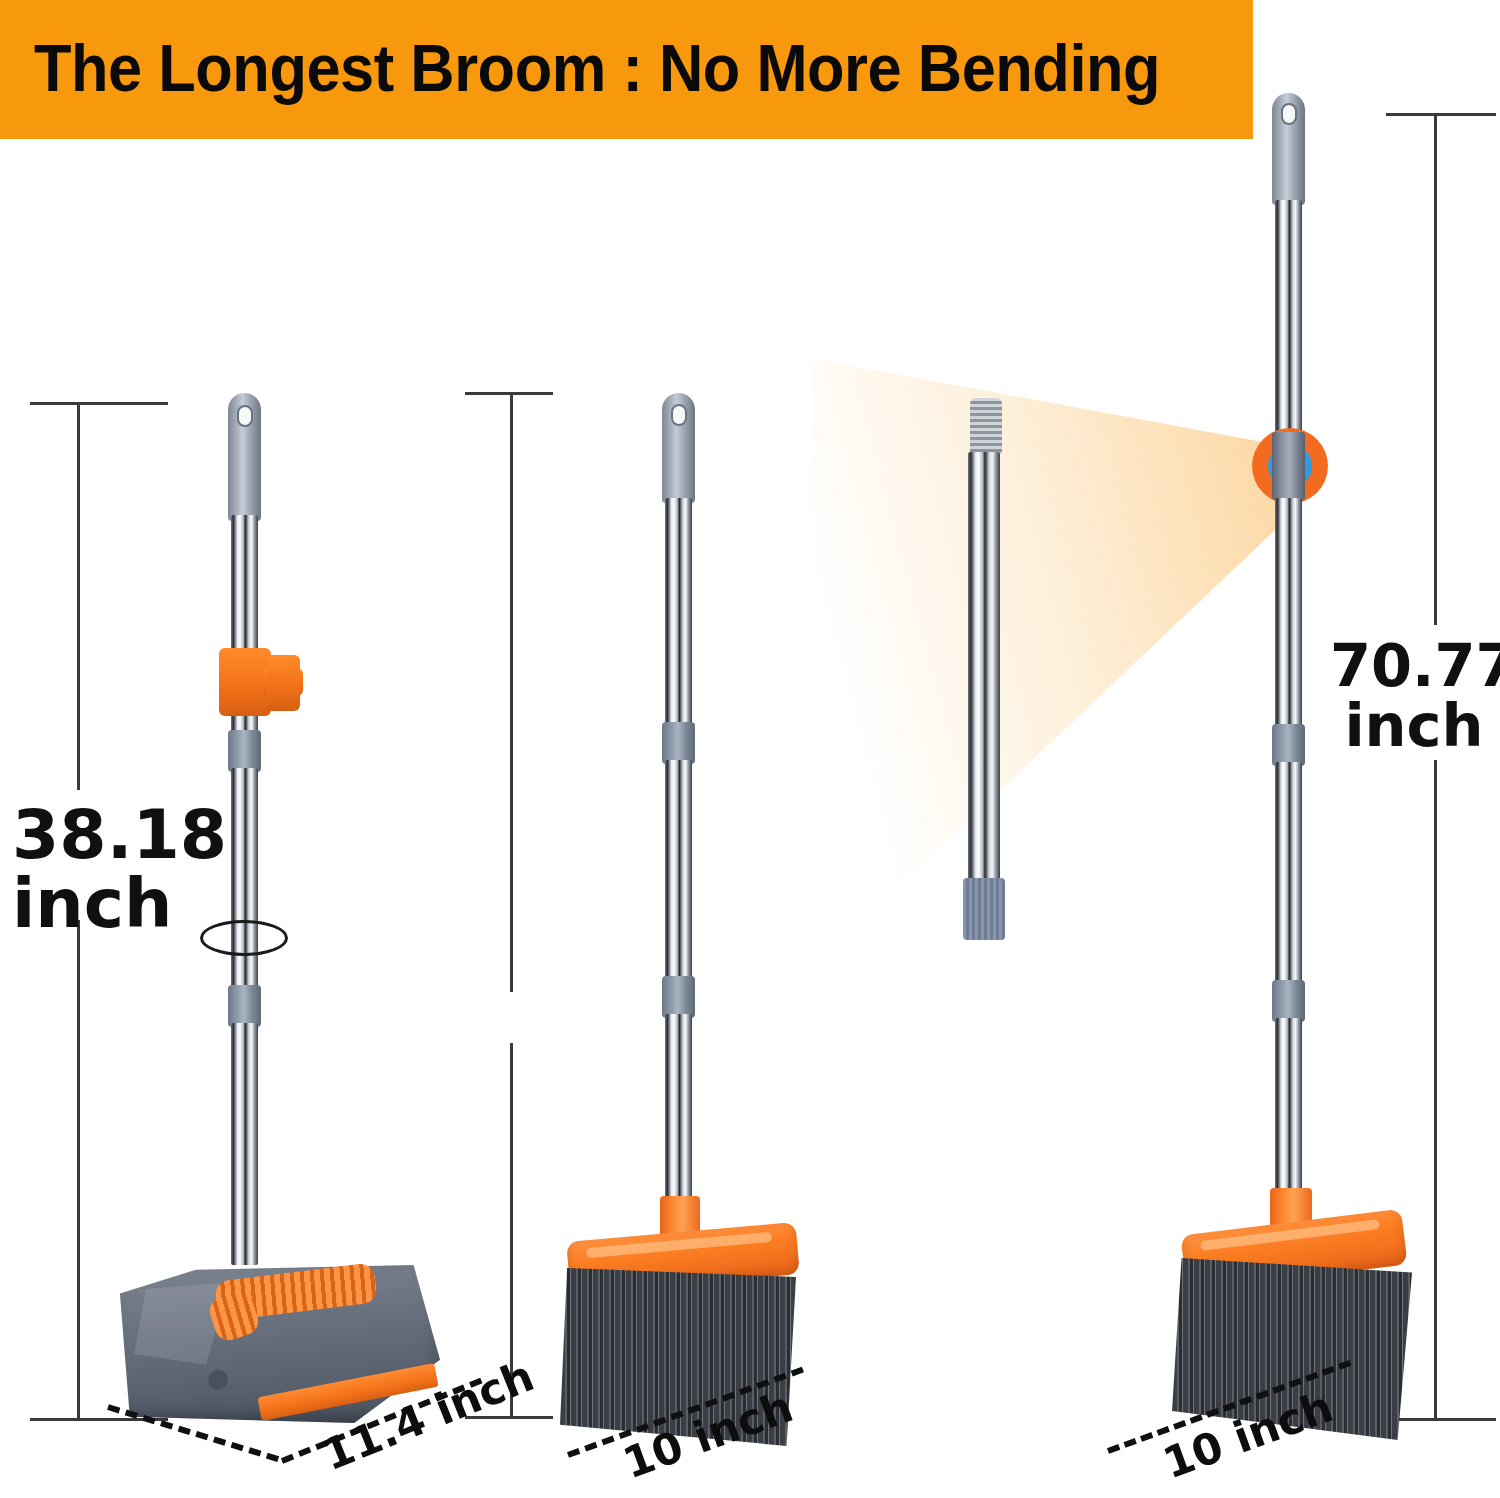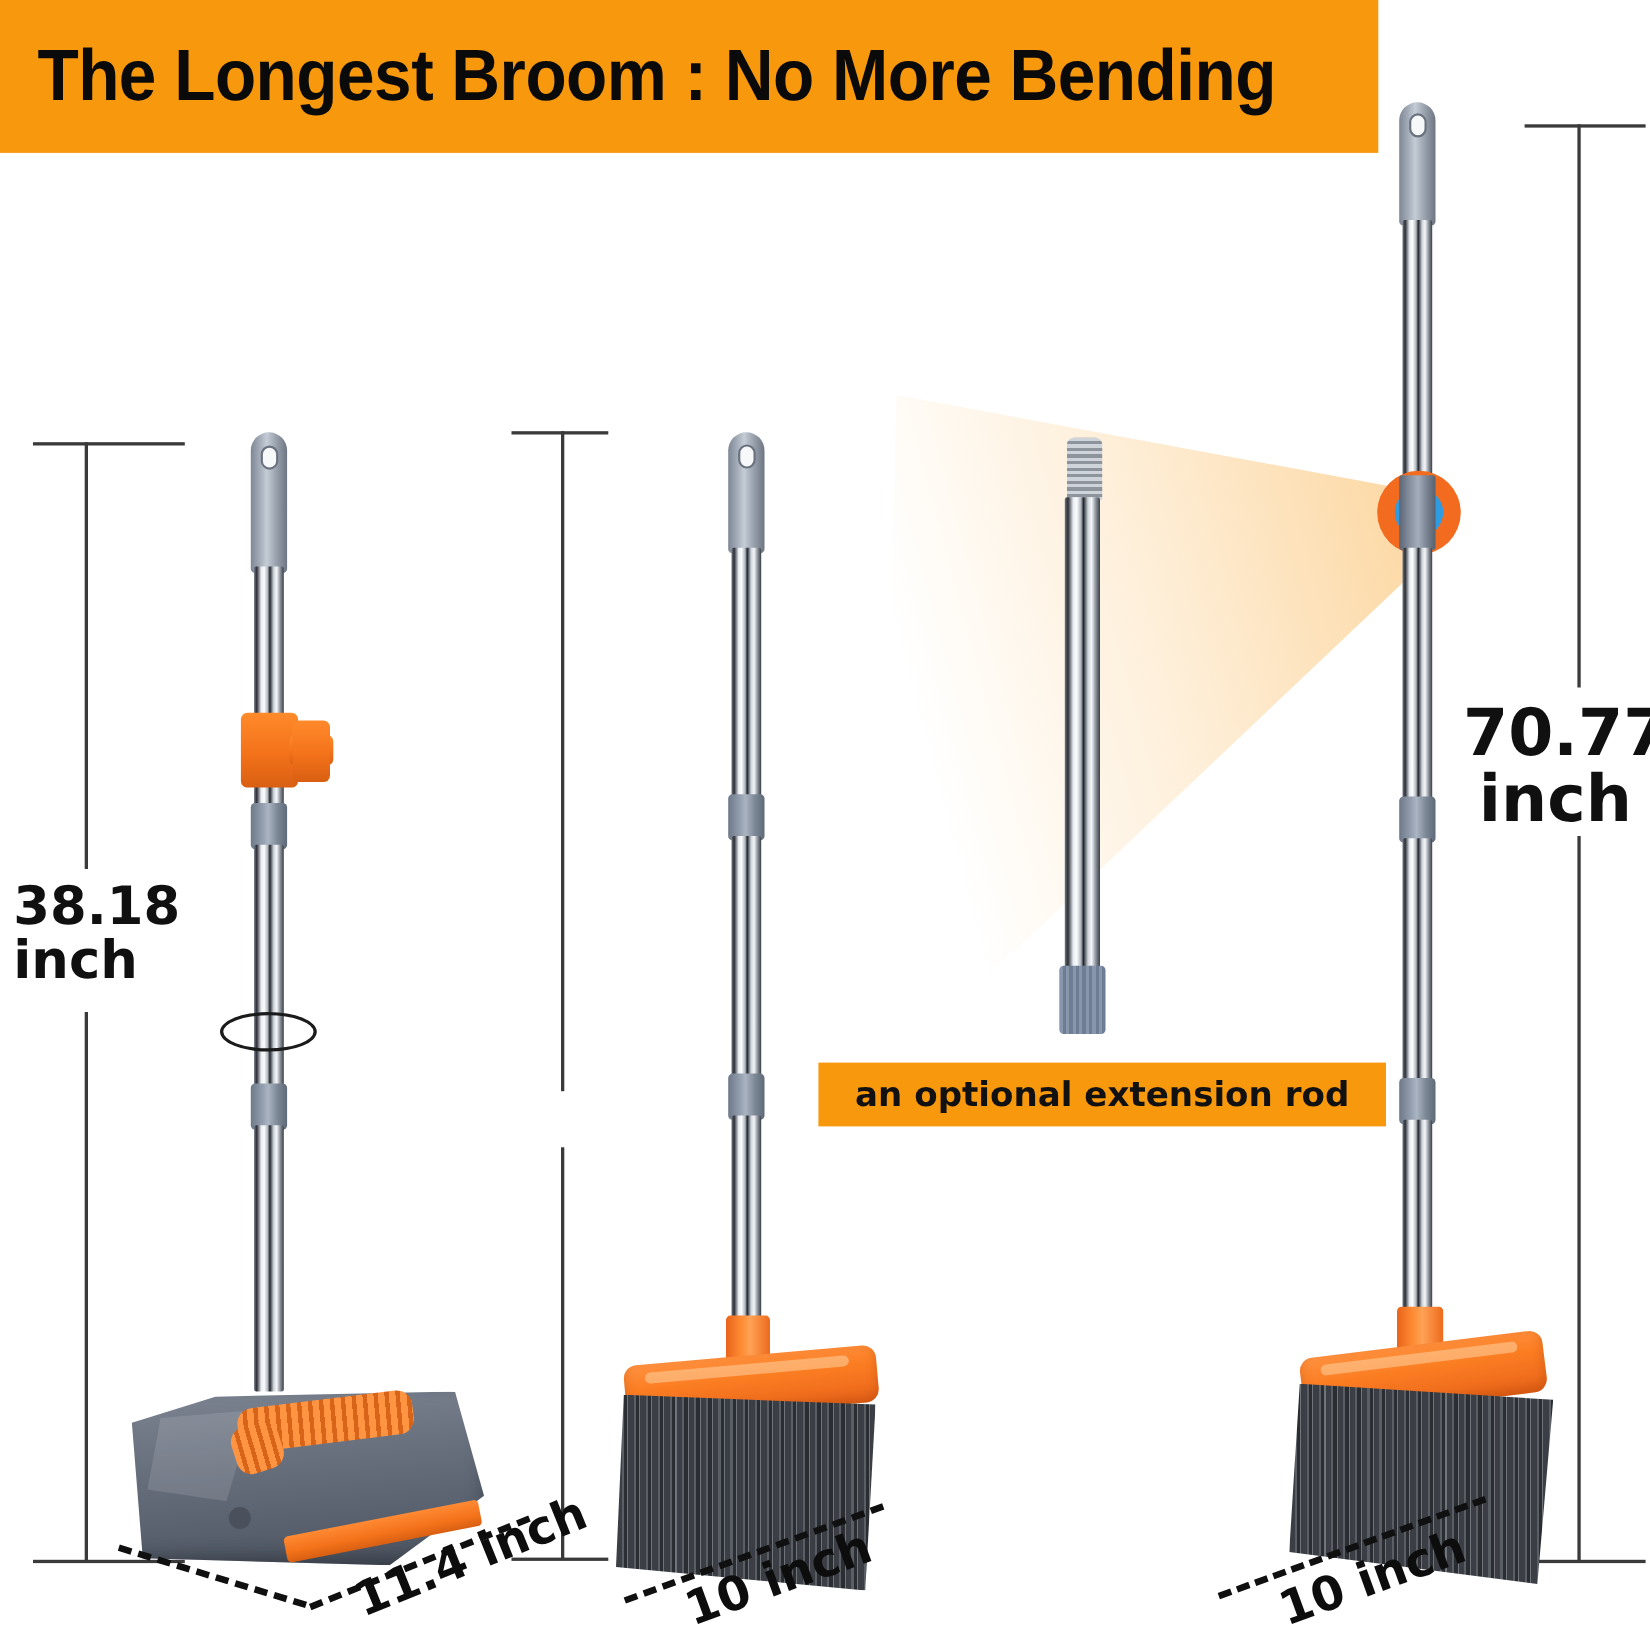--- a/index.html
+++ b/index.html
@@ -56,21 +56,21 @@
     font-family: "DejaVu Sans", sans-serif;
     font-weight: bold;
     color: #101010;
     line-height: 1.02;
     white-space: pre-line;
     text-align: center;
   }
   #label-38 {
     left: 12px; top: 800px;
     width: 190px;
-    font-size: 48px;
+    font-size: 68px;
     text-align: left;
   }
   #label-50 {
     left: 1330px; top: 636px;
     width: 168px;
     font-size: 59px;
     text-align: center;
   }
 
   
@@ -340,23 +340,20 @@
     <div class="dash-line" style="left:568px; top:1452px; width:250px; transform: rotate(-20deg);"></div>
     <div class="width-label" id="label-10a">10 inch</div>
   </div>
 
   <div>
     <div id="ext-rod-thread" style="left:970px; top:398px; width:32px; height:56px;"></div>
     <div class="pole" style="left:968px; top:452px; width:32px; height:430px;"></div>
     <div id="ext-rod-cap" style="left:963px; top:878px; width:42px; height:62px;"></div>
   </div>
 
-  <div id="extension-caption">
-    <span id="extension-caption-text">an optional extension rod</span>
-  </div>
 
   <div>
     <div class="grip-top" style="left:1272px; top:93px; width:33px; height:112px;"></div>
     <div class="grip-hole" style="left:1281px; top:103px; width:16px; height:22px;"></div>
 
     <div class="pole" style="left:1275px; top:200px; width:27px; height:238px;"></div>
 
     <div class="joint-ring-outer" style="left:1252px; top:428px; width:76px; height:76px;"></div>
     <div class="joint-ring-inner" style="left:1268px; top:444px; width:44px; height:44px;"></div>
     <div class="joint-sleeve" style="left:1272px; top:432px; width:33px; height:68px;"></div>

